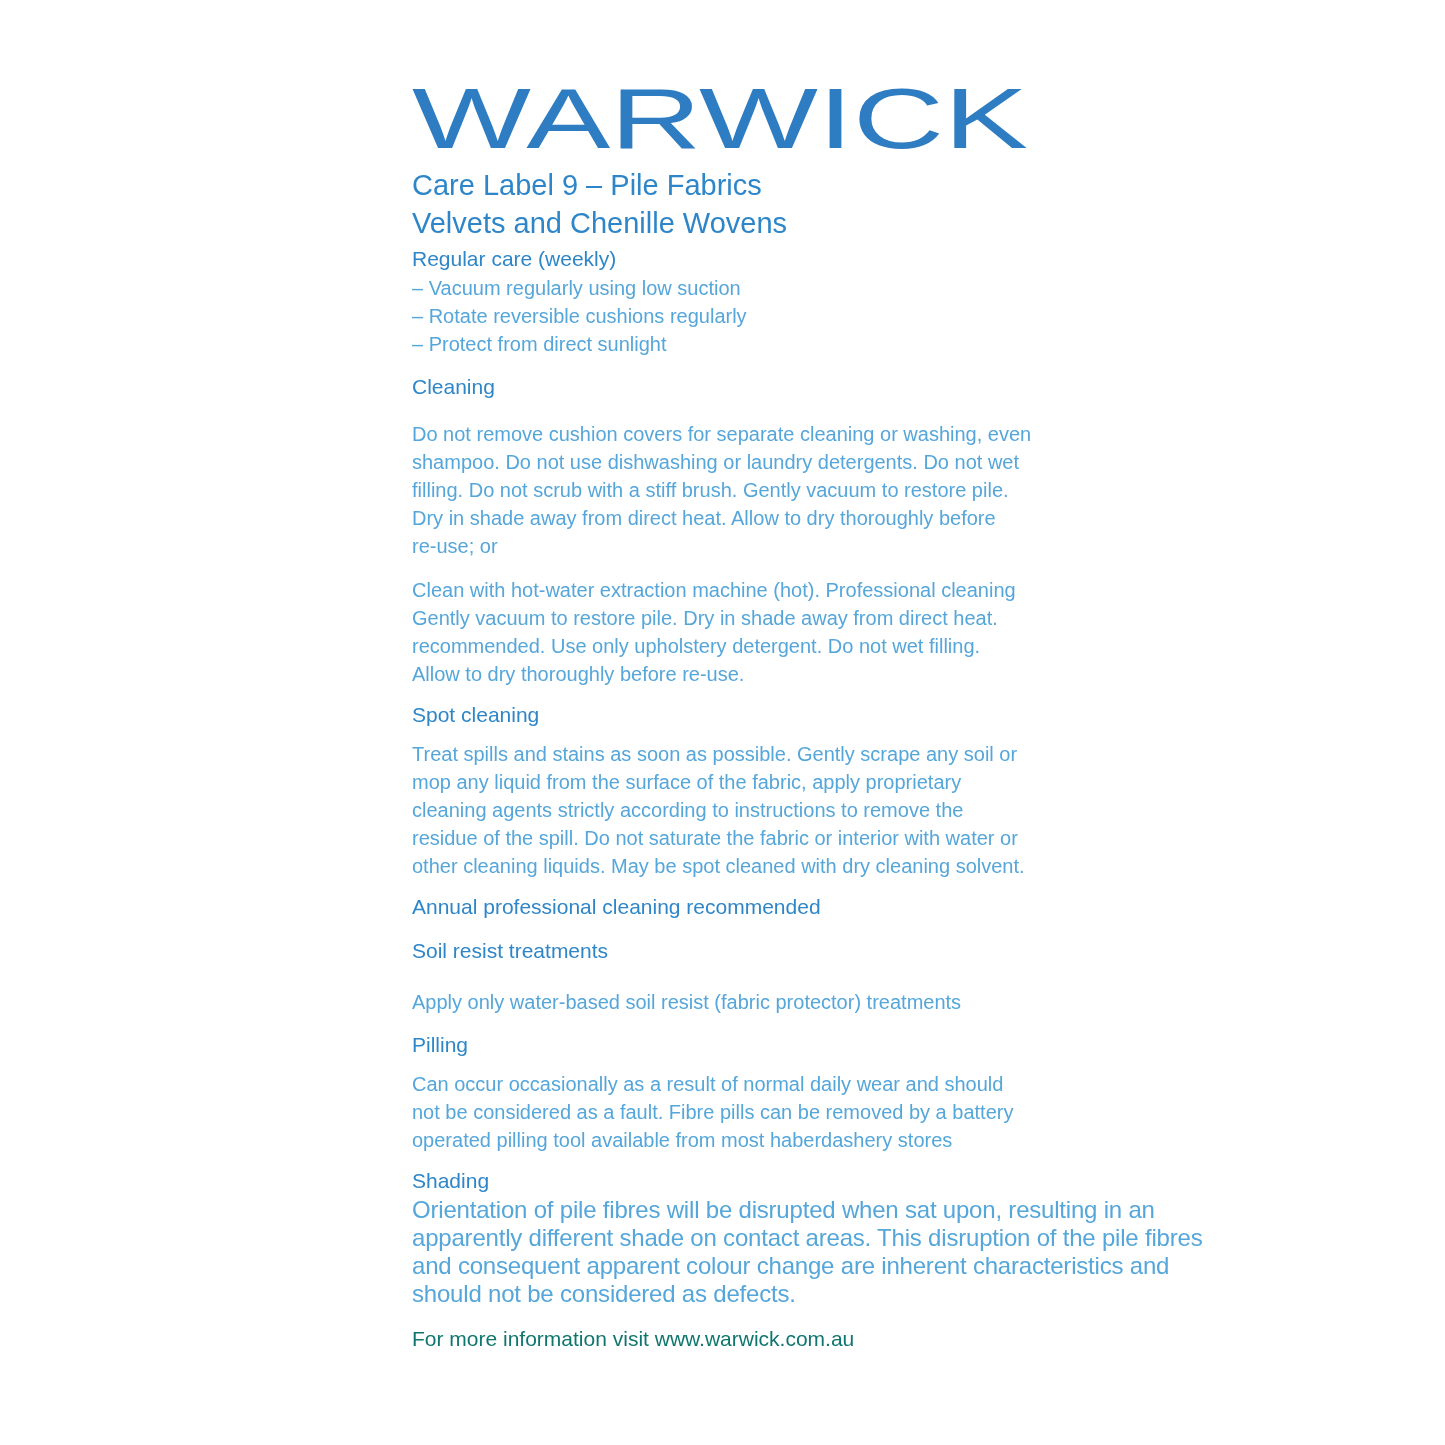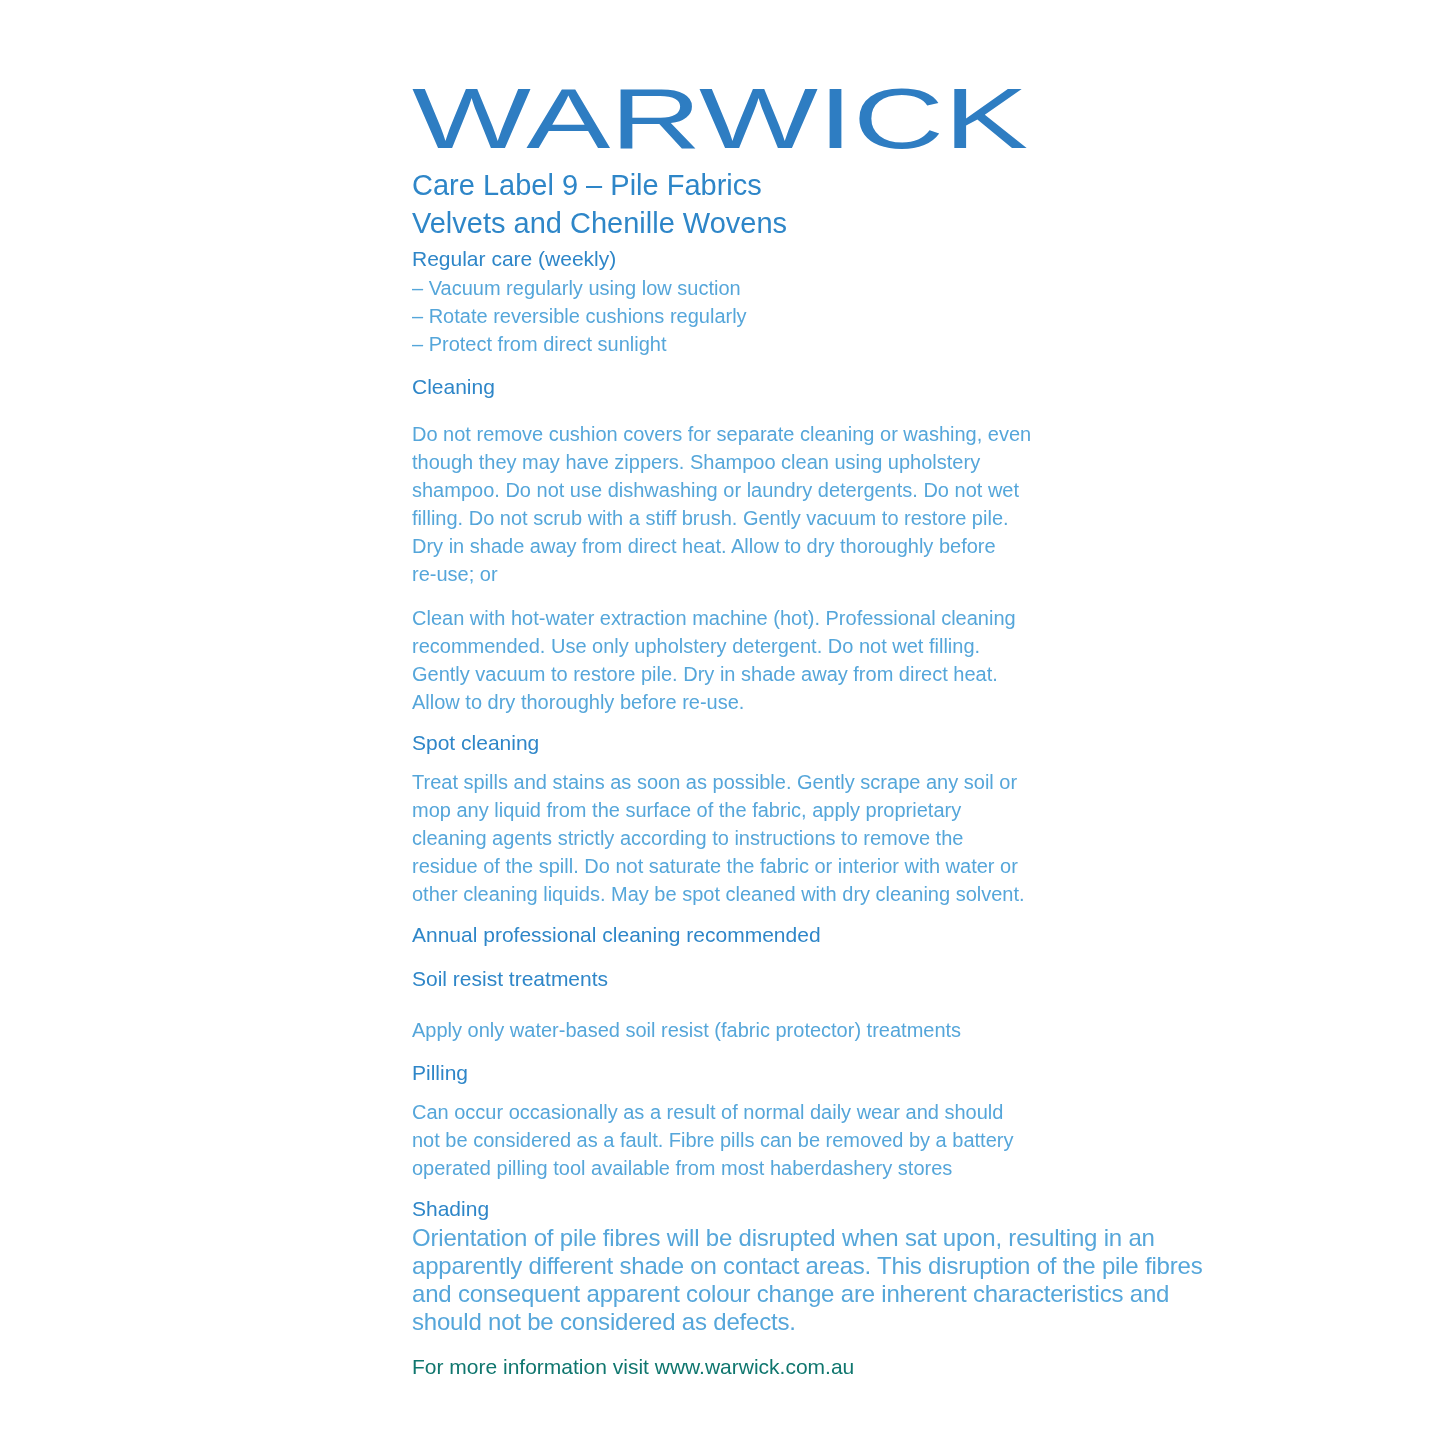--- a/index.html
+++ b/index.html
@@ -73,30 +73,29 @@
     <div class="heading" style="margin-top:4px">Regular care (weekly)</div>
     <div class="body-lines" style="margin-top:2px">
         <div>– Vacuum regularly using low suction</div>
         <div>– Rotate reversible cushions regularly</div>
         <div>– Protect from direct sunlight</div>
       </div>
 
     <div class="heading" style="margin-top:16px">Cleaning</div>
     <div class="body-lines" style="margin-top:20px">
         <div>Do not remove cushion covers for separate cleaning or washing, even</div>
-        <div>though they may have zippers. Shampoo clean using upholstery</div>
         <div>shampoo. Do not use dishwashing or laundry detergents. Do not wet</div>
         <div>filling. Do not scrub with a stiff brush. Gently vacuum to restore pile.</div>
         <div>Dry in shade away from direct heat. Allow to dry thoroughly before</div>
         <div>re-use; or</div>
       </div>
     <div class="body-lines" style="margin-top:16px">
         <div>Clean with hot-water extraction machine (hot). Professional cleaning</div>
+        <div>Gently vacuum to restore pile. Dry in shade away from direct heat.</div>
         <div>recommended. Use only upholstery detergent. Do not wet filling.</div>
-        <div>Gently vacuum to restore pile. Dry in shade away from direct heat.</div>
         <div>Allow to dry thoroughly before re-use.</div>
       </div>
 
     <div class="heading" style="margin-top:14px">Spot cleaning</div>
     <div class="body-lines" style="margin-top:12px">
         <div>Treat spills and stains as soon as possible. Gently scrape any soil or</div>
         <div>mop any liquid from the surface of the fabric, apply proprietary</div>
         <div>cleaning agents strictly according to instructions to remove the</div>
         <div>residue of the spill. Do not saturate the fabric or interior with water or</div>
         <div>other cleaning liquids. May be spot cleaned with dry cleaning solvent.</div>

